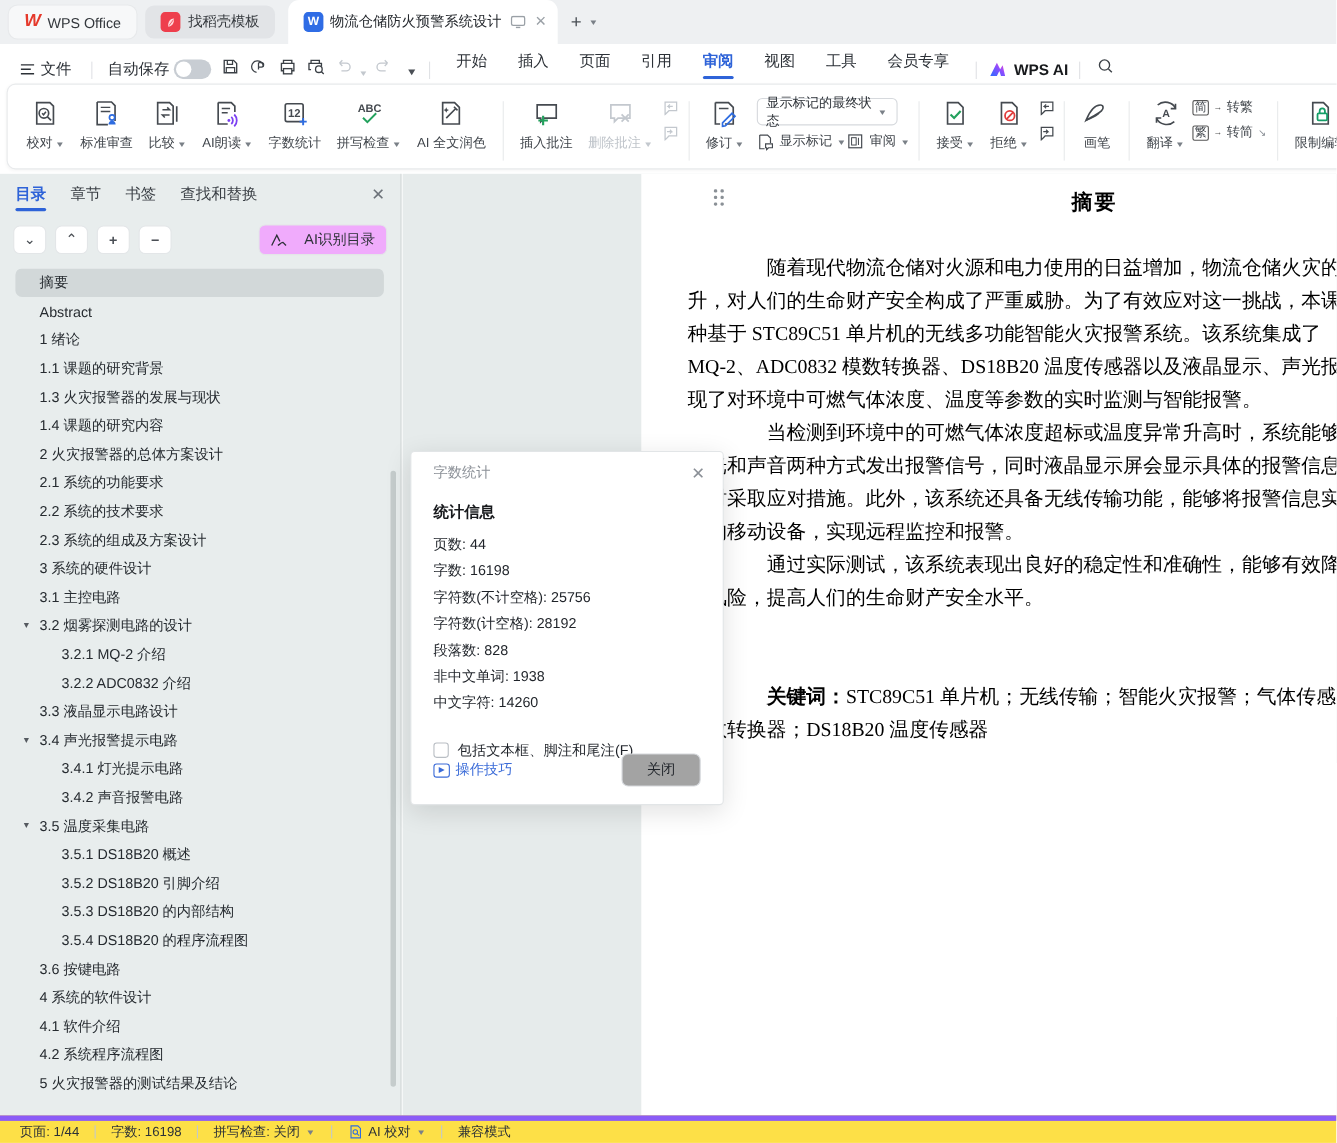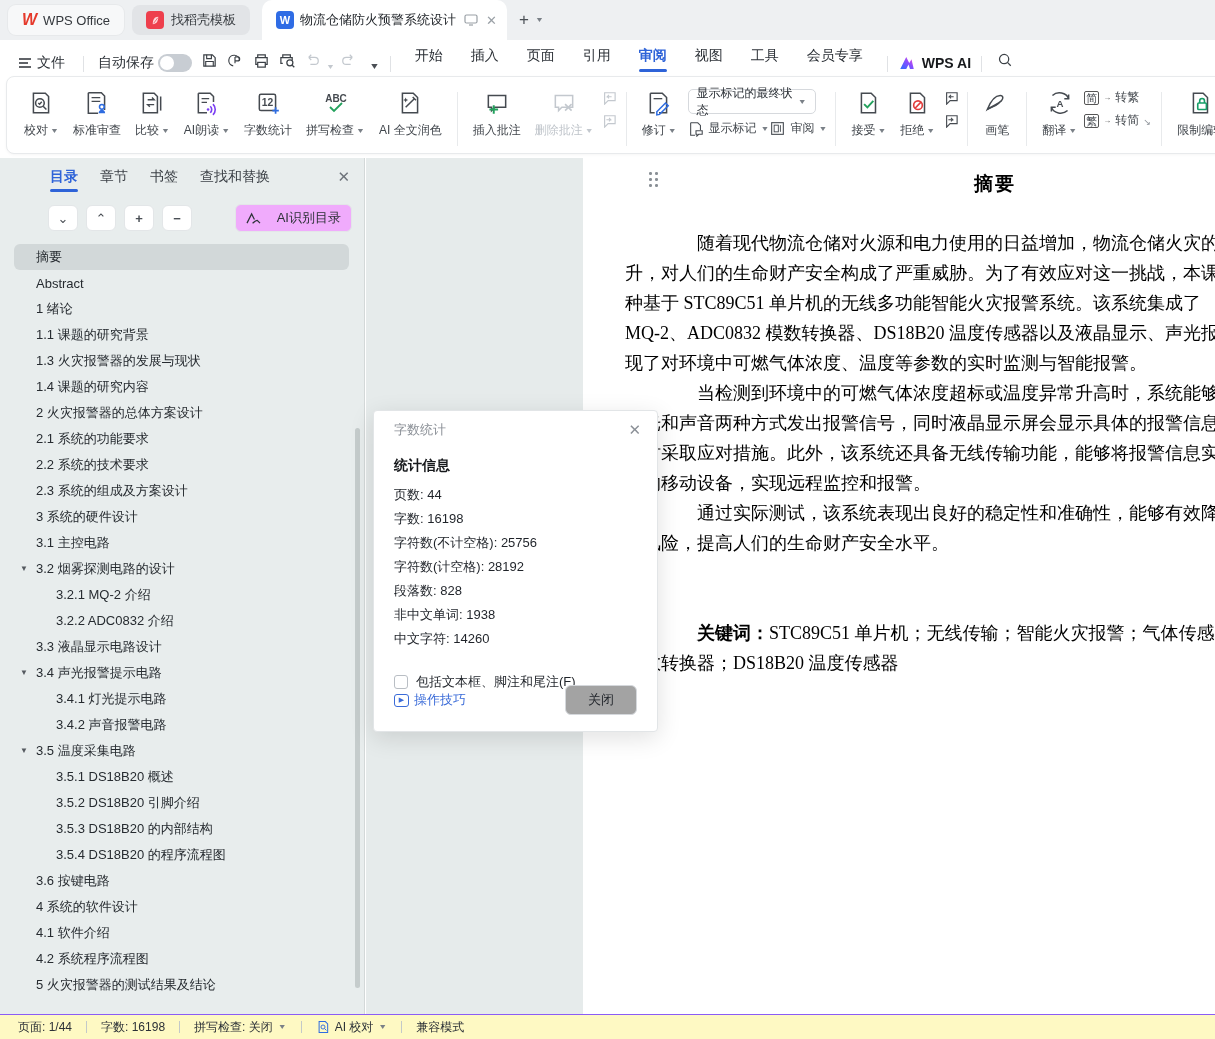--- a/index.html
+++ b/index.html
@@ -44,21 +44,21 @@
   .bigbtn.dis .lbl { color:#bfc4ca; }
   .colstack { display:flex; flex-direction:column; gap:6px; margin-top:4px; }
   .smallbtn { display:flex; align-items:center; gap:4px; font-size:12px; color:#41464c; cursor:pointer; white-space:nowrap; }
   .combobox { width:128px; height:25px; border:1px solid #d6d9dd; border-radius:5px; display:flex; align-items:center; justify-content:space-between; padding:0 8px; font-size:12px; color:#2c3137; background:#fff; cursor:pointer; }
   .iconbox { width:28px; height:28px; display:flex; align-items:center; justify-content:center; }
   .miniicon { width:17px; height:17px; display:flex; align-items:center; justify-content:center; }
   .hanchip { font-size:11px; border:1px solid #555; border-radius:2px; padding:0 1px; line-height:12px; position:relative; }
   .grp-expand { position:absolute; right:2px; bottom:2px; font-size:9px; color:#8b9097; }
 
   
-  .sidebar { position:absolute; left:0; top:158px; width:365px; bottom:25px; background:#e8eded; border-right:1px solid #d3d8d8; overflow:hidden;padding-left:36px; }
+  .sidebar { position:absolute; left:0; top:158px; width:365px; bottom:25px; background:#e8eded; border-right:1px solid #d3d8d8; overflow:hidden; }
   .side-tabs { display:flex; align-items:center; height:38px; padding:0 14px; font-size:14px; color:#3a3f45; }
   .side-tab { margin-right:22px; height:38px; display:flex; align-items:center; position:relative; cursor:pointer; white-space:nowrap; }
   .side-tab.active { color:#2e63d8; font-weight:bold; }
   .side-tab.active::after { content:""; position:absolute; left:0; right:0; bottom:4px; height:3px; border-radius:2px; background:#2e63d8; }
   .side-close { margin-left:auto; color:#6d737a; font-size:15px; cursor:pointer; }
   .side-toolbar { display:flex; align-items:center; padding:8px 12px 10px 12px; gap:8px; }
   .sqbtn { width:30px; height:26px; background:#fff; border:1px solid #e3e6e8; border-radius:6px; display:flex; align-items:center; justify-content:center; font-size:13px; color:#4a4f55; cursor:pointer; }
   .aibtn { margin-left:auto; height:28px; background:#f0abfc; border:1px solid #e3e6e8; border-radius:6px; display:flex; align-items:center; gap:16px; padding:0 10px; font-size:13px; color:#2c3137; cursor:pointer; }
   .toc { position:absolute; left:0; right:13px; top:86px; bottom:0; overflow:hidden; padding-left:0; }
   .toc-item { height:26px; display:flex; align-items:center; font-size:13px; color:#262b30; border-radius:6px; margin:0 2px 0 14px; padding-left:22px; position:relative; cursor:pointer; white-space:nowrap; }
@@ -86,21 +86,21 @@
   .dlg-sec { font-weight:bold; font-size:14px; margin-bottom:8px; color:#17191c; }
   .stat-line { height:24px; line-height:24px; white-space:nowrap; }
   .chkrow { display:flex; align-items:center; gap:8px; margin-top:22px; font-size:13px; color:#1f2329; }
   .chk { width:14px; height:14px; border:1px solid #b9bec4; border-radius:3px; background:#fff; flex:0 0 auto; cursor:pointer; }
   .dlg-foot { position:absolute; left:20px; right:20px; bottom:16px; display:flex; align-items:center; justify-content:space-between; }
   .tiplink { display:flex; align-items:center; gap:5px; color:#3a6bd8; font-size:13px; cursor:pointer; }
   .tip-ic { width:15px; height:13px; border:1px solid #3a6bd8; border-radius:3px; display:flex; align-items:center; justify-content:center; font-size:7px; color:#3a6bd8; }
   .closebtn { min-width:72px; height:30px; border:1px solid #d5d8dc; border-radius:6px; background:#a3a3a3; display:flex; align-items:center; justify-content:center; font-size:13px; color:#1f2329; cursor:pointer; }
 
   
-  .statusbar { position:absolute; left:0; bottom:0; width:100%; height:25px; background:#fef9c3; border-top:1px solid #8b5cf6; display:flex; align-items:center; font-size:12px; color:#2c3137; padding-left:18px; }
+  .statusbar { position:absolute; left:0; bottom:0; width:100%; height:25px; background:#fde047; border-top:5px solid #8b5cf6; display:flex; align-items:center; font-size:12px; color:#2c3137; padding-left:18px; }
   .sb-item { display:flex; align-items:center; gap:5px; cursor:pointer; white-space:nowrap; }
   .sb-sep { width:1px; height:12px; background:#c3c9c9; margin:0 14px; }
 </style>
 </head>
 <body>
 
 <div class="tabbar">
   <div class="apptab first">
     <span class="wlogo">W</span>
     <span>WPS Office</span>

